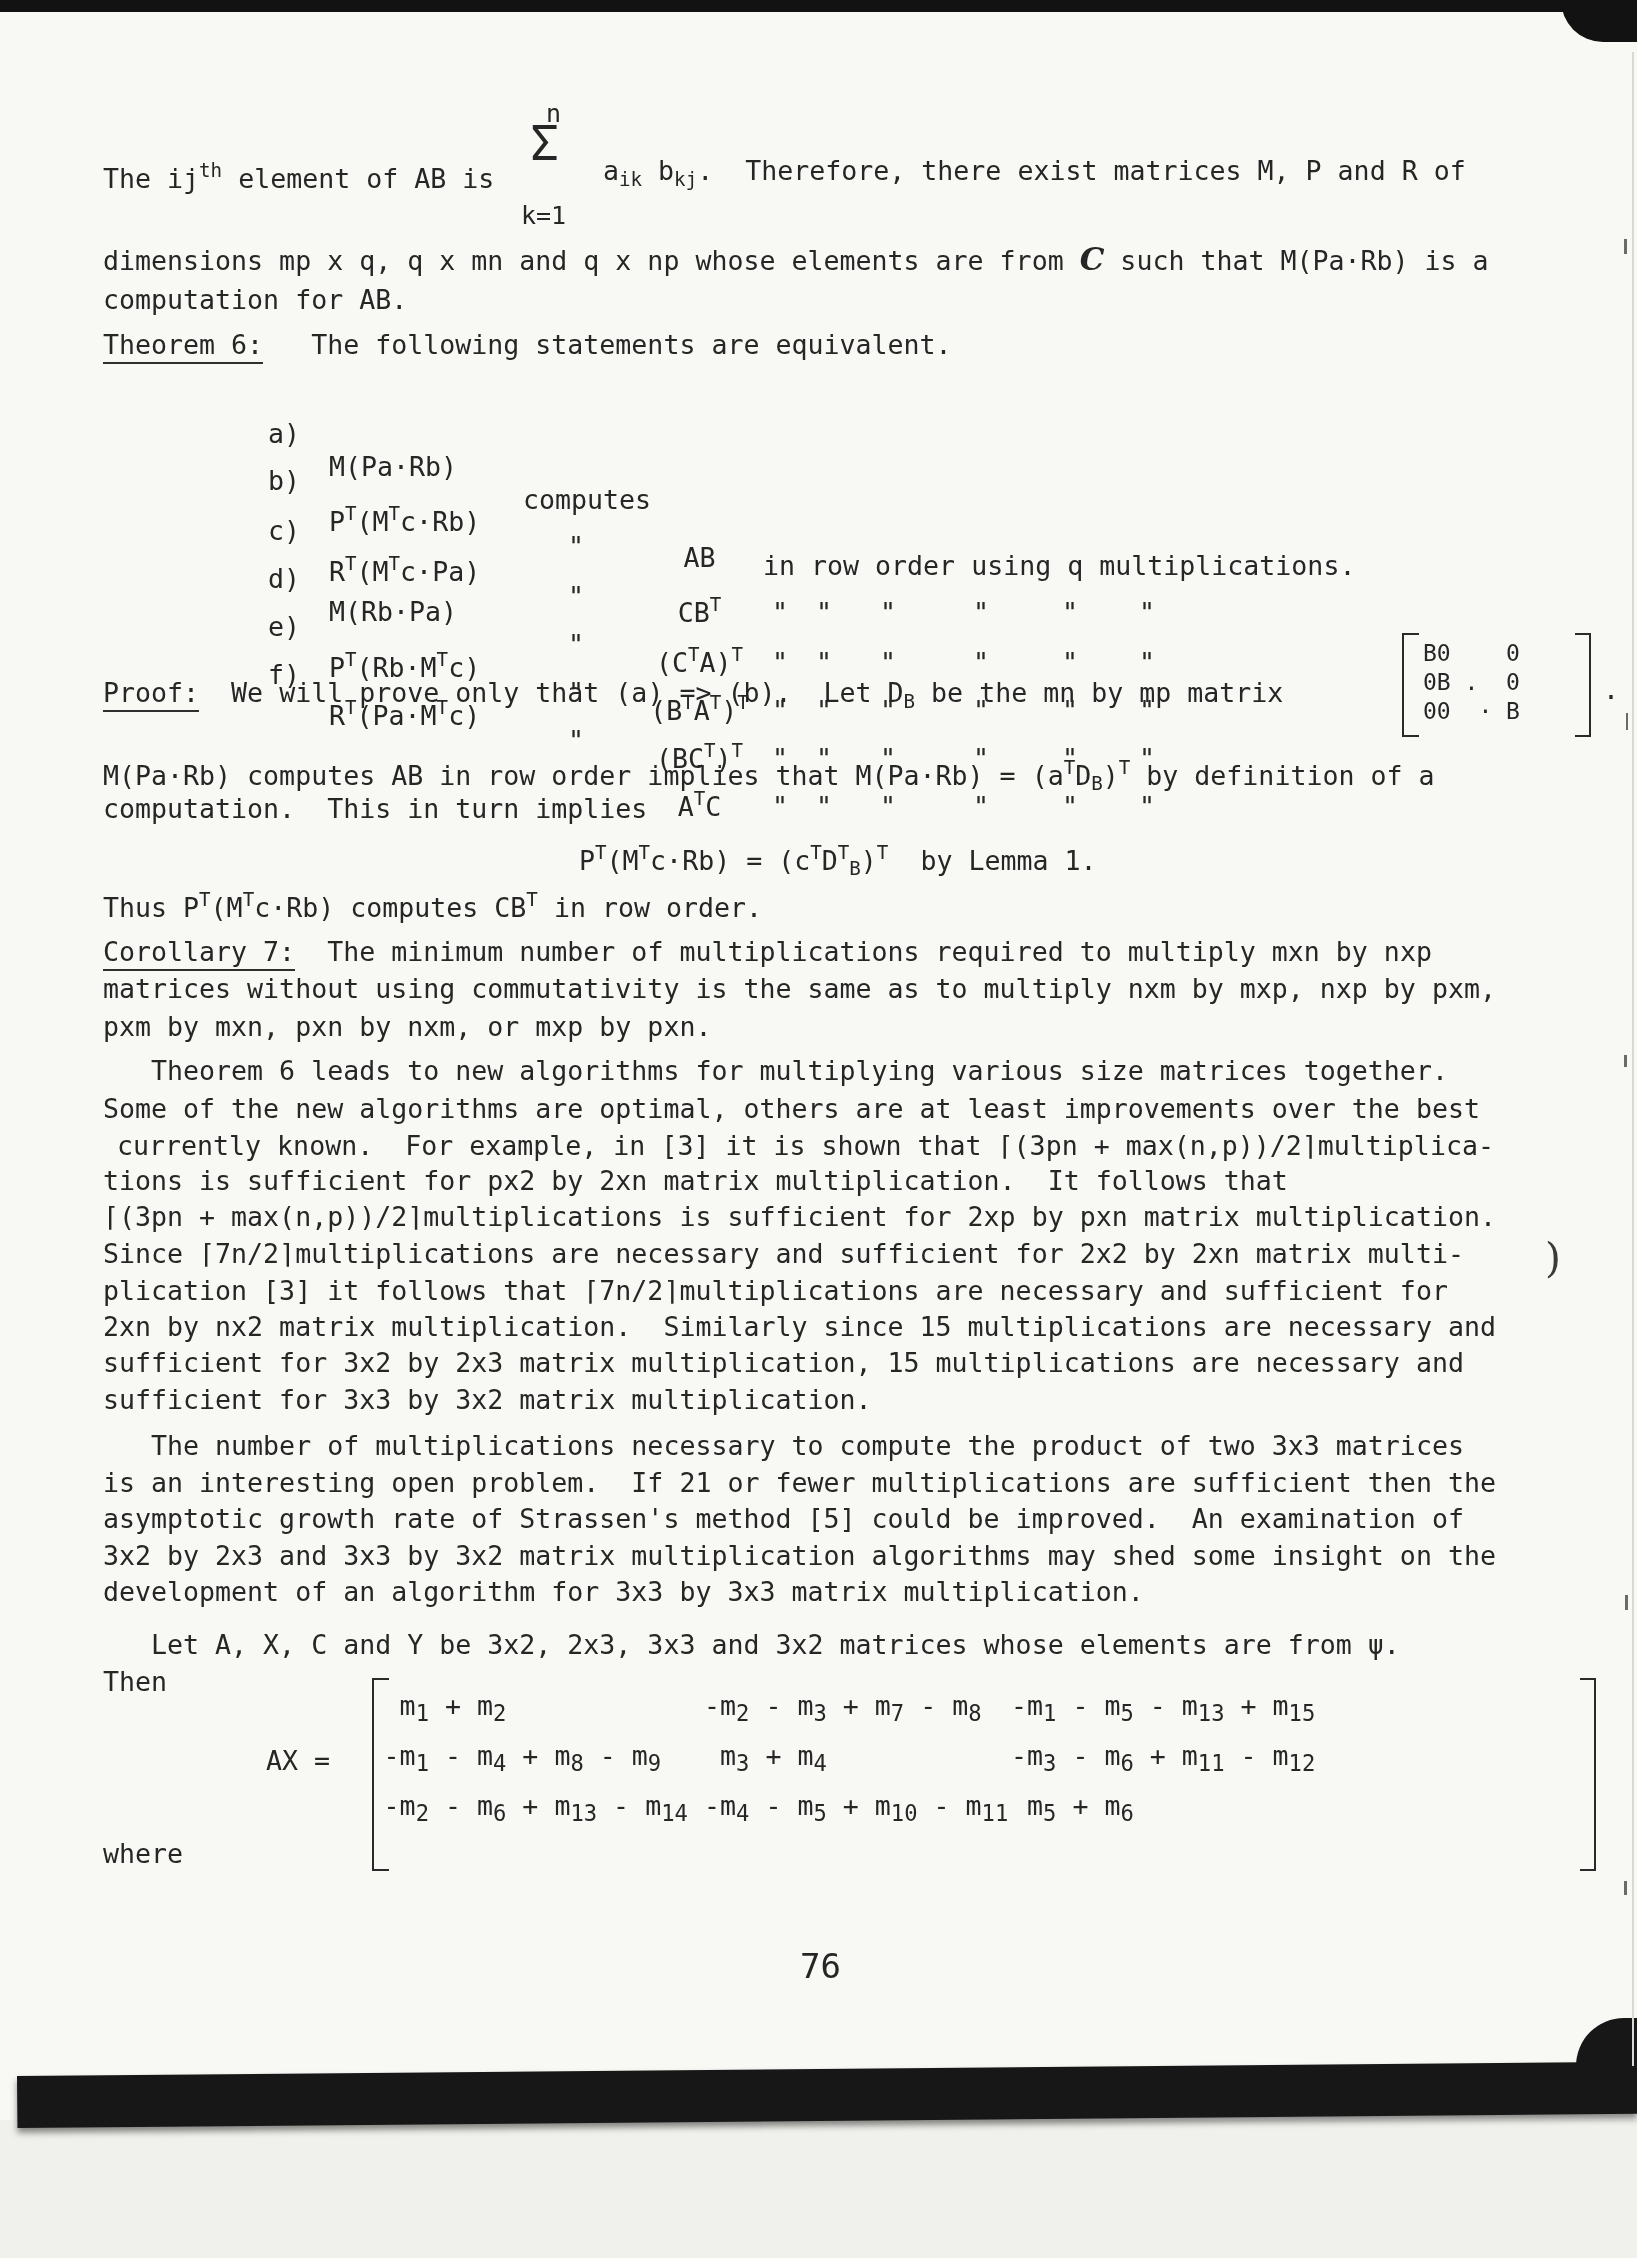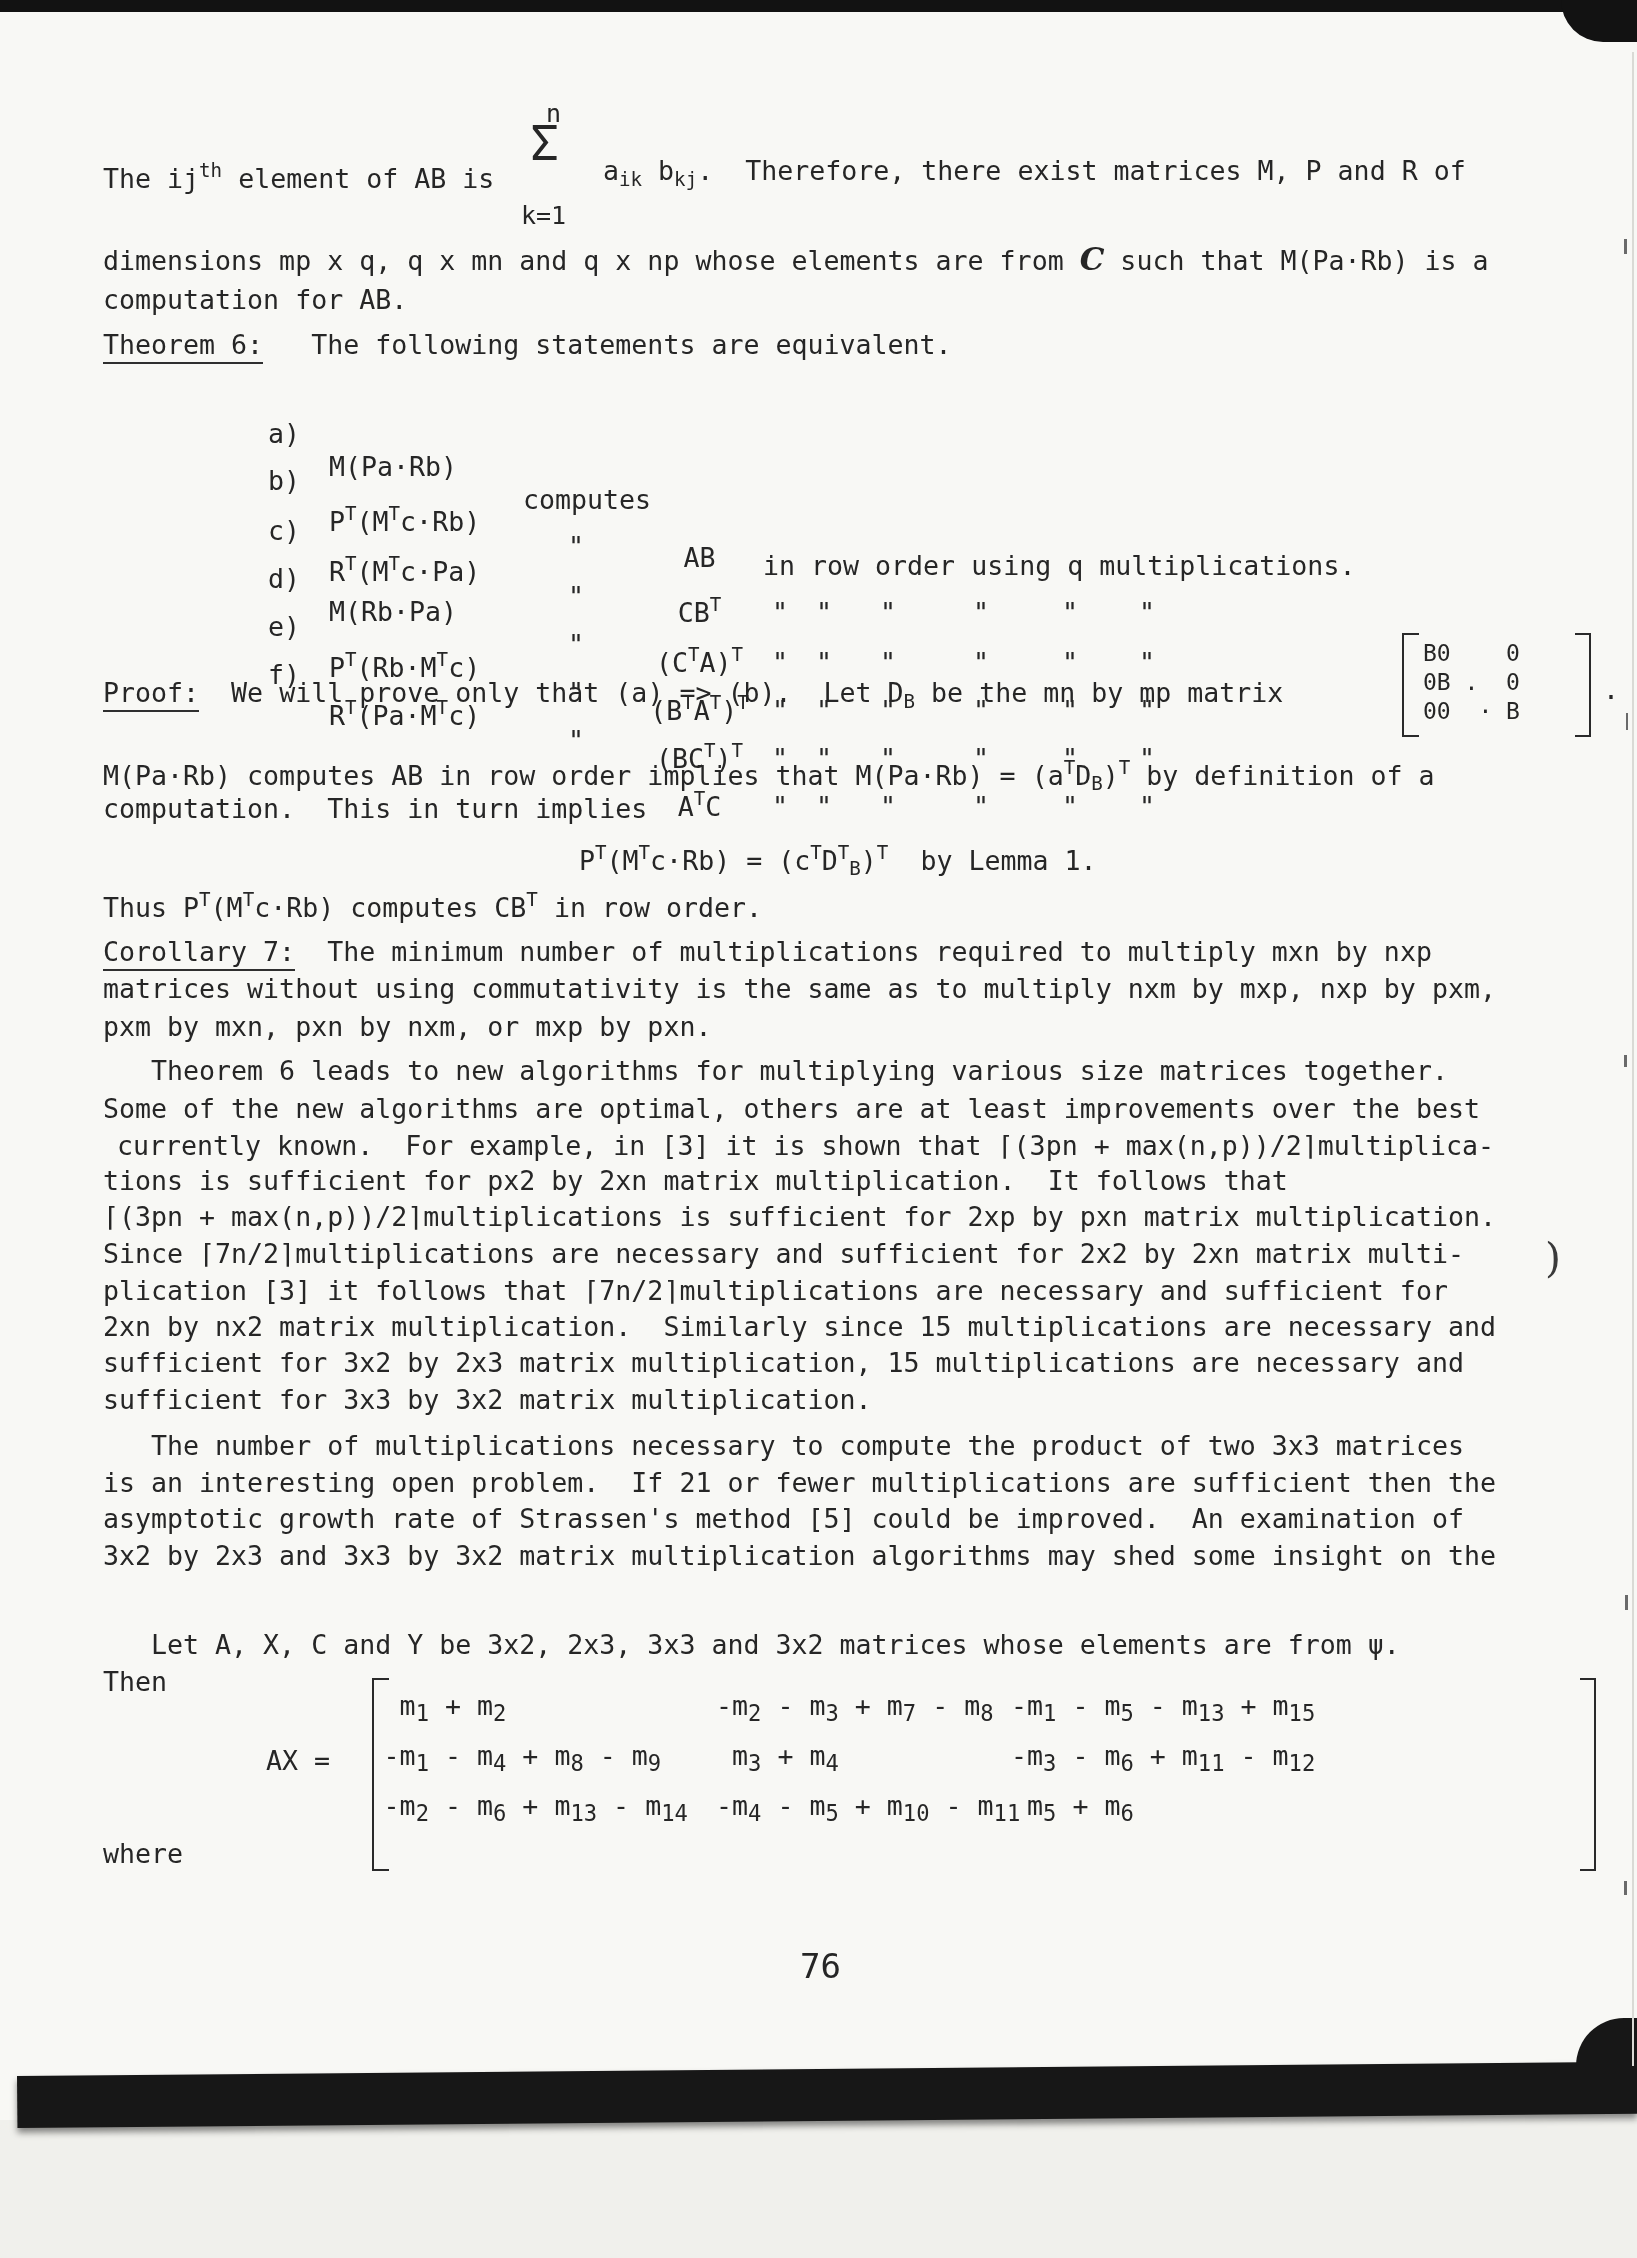--- a/index.html
+++ b/index.html
@@ -31,21 +31,21 @@
   .c-d4{left:973px;} .c-d5{left:1062px;} .c-d6{left:1139px;}
   
   .dbmtx{position:absolute;left:1402px;top:633px;width:189px;height:100px;}
   .dbmtx .cells{position:absolute;left:21px;top:5.8px;font-size:23px;line-height:29px;white-space:pre;}
   .br-l,.br-r{position:absolute;top:0;height:100%;width:14.5px;border:2.9px solid #2a2a2a;}
   .br-l{left:0;border-right:none;}
   .br-r{right:0;border-left:none;}
   
   .axmtx{position:absolute;left:372px;top:1678px;width:1224px;height:189px;}
   .axmtx .cell{position:absolute;white-space:pre;font-size:26.6px;}
-  .ax-c1{left:11.6px;} .ax-c2{left:344px;} .ax-c3{left:639px;}
+  .ax-c1{left:11.6px;} .ax-c2{left:332px;} .ax-c3{left:639px;}
   .ax-r1{top:11.6px;} .ax-r2{top:62px;} .ax-r3{top:112px;}
   
   .top-bar{position:absolute;left:0;top:0;width:1638px;height:11.6px;background:#121212;}
   .corner-tr{position:absolute;right:0;top:0;width:77px;height:42px;background:#121212;border-bottom-left-radius:46px;}
   .below-strip{position:absolute;left:0;top:2120px;width:1638px;height:138px;background:#f0f0ec;}
   .bottom-bar{position:absolute;left:17.4px;top:2076px;width:1620px;height:52px;background:#171717;
     transform:rotate(-0.5deg);transform-origin:left top;box-shadow:0 4.8px 6.8px rgba(25,25,25,.5);}
   .corner-br{position:absolute;right:0;top:2018px;width:62px;height:70px;background:#171717;border-top-left-radius:48px;}
   .edge-line{position:absolute;left:1632px;top:52px;width:1.9px;height:2014px;background:#dadad5;}
   .mark{position:absolute;background:#6a6a6a;}
@@ -155,20 +155,21 @@
   <div class="ln" style="left:103px;top:1237px;">Since ⌈7n/2⌉multiplications are necessary and sufficient for 2x2 by 2xn matrix multi-</div>
   <div class="ln" style="left:103px;top:1274px;">plication [3] it follows that ⌈7n/2⌉multiplications are necessary and sufficient for</div>
   <div class="ln" style="left:103px;top:1310px;">2xn by nx2 matrix multiplication.  Similarly since 15 multiplications are necessary and</div>
   <div class="ln" style="left:103px;top:1346px;">sufficient for 3x2 by 2x3 matrix multiplication, 15 multiplications are necessary and</div>
   <div class="ln" style="left:103px;top:1383px;">sufficient for 3x3 by 3x2 matrix multiplication.</div>
 
   <div class="ln" style="left:103px;top:1429px;">   The number of multiplications necessary to compute the product of two 3x3 matrices</div>
   <div class="ln" style="left:103px;top:1466px;">is an interesting open problem.  If 21 or fewer multiplications are sufficient then the</div>
   <div class="ln" style="left:103px;top:1502px;">asymptotic growth rate of Strassen's method [5] could be improved.  An examination of</div>
   <div class="ln" style="left:103px;top:1539px;">3x2 by 2x3 and 3x3 by 3x2 matrix multiplication algorithms may shed some insight on the</div>
+  <div class="ln" style="left:103px;top:1575px;">development of an algorithm for 3x3 by 3x3 matrix multiplication.</div>
 
   <div class="ln" style="left:103px;top:1628px;">   Let A, X, C and Y be 3x2, 2x3, 3x3 and 3x2 matrices whose elements are from ψ.</div>
   <div class="ln" style="left:103px;top:1665px;">Then</div>
   <div class="ln" style="left:266px;top:1744px;">AX =</div>
 
   <div class="axmtx">
     <div class="br-l"></div>
     <div class="br-r"></div>
     <span class="cell ax-r1 ax-c1"> m<sub>1</sub> + m<sub>2</sub></span>
     <span class="cell ax-r1 ax-c2">-m<sub>2</sub> - m<sub>3</sub> + m<sub>7</sub> - m<sub>8</sub></span>

